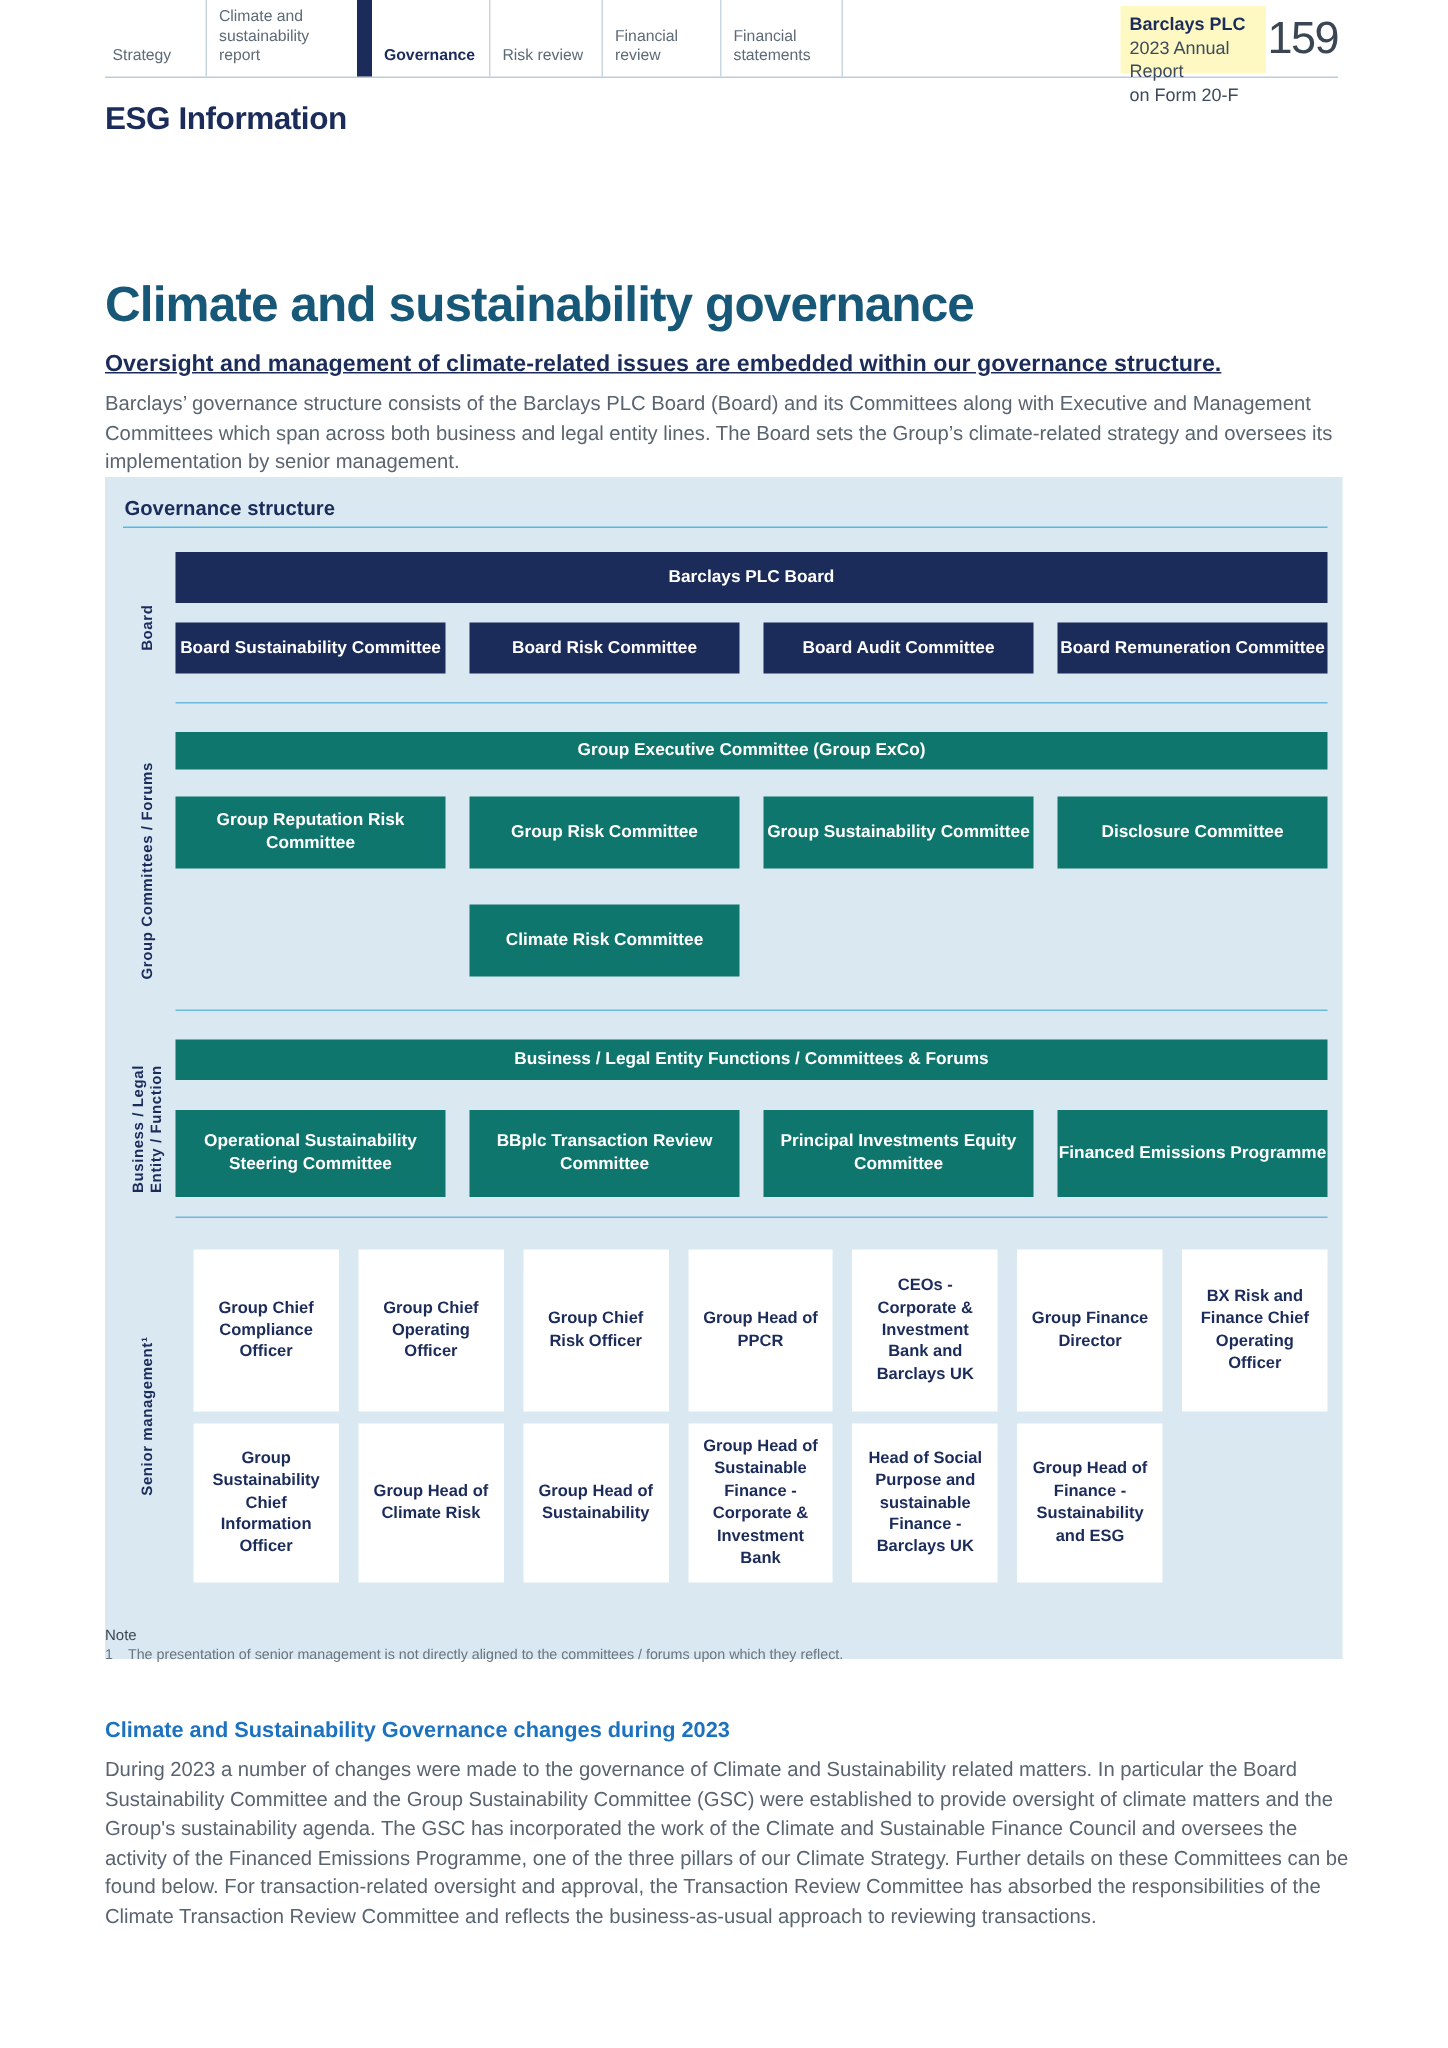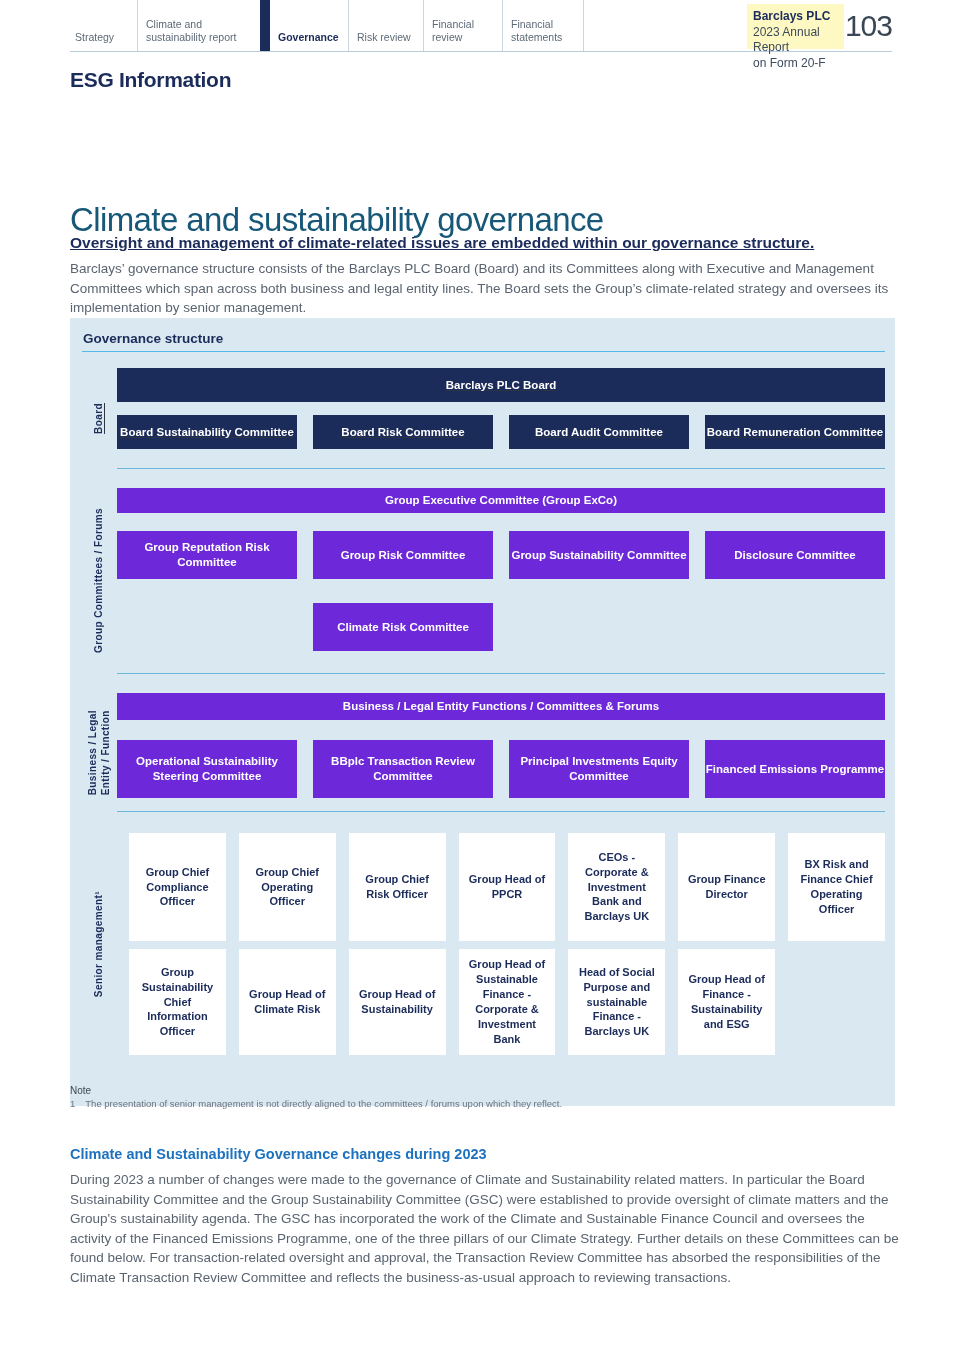--- a/index.html
+++ b/index.html
@@ -15,21 +15,21 @@
 
   
   .topnav {
     position:absolute; left:70px; top:0; width:822px; height:52px;
     border-bottom:1px solid #b9cdd9;
     display:flex; align-items:stretch;
     font-size:10.5px; color:#5d6a77; line-height:1.25;
   }
   .tab { display:flex; align-items:flex-end; padding:4px 8px 7px; border-left:1px solid #c9d6df; }
   .tab-strategy { width:67px; border-left:none; padding-left:5px; }
-  .tab-csr { width:123px;justify-content:flex-end; }
+  .tab-csr { width:101px;justify-content:flex-end; }
   .active-bar { width:10px; background:#1b2b5a; }
   .tab-gov { width:78px; border-left:none; color:#1b2b5a; font-weight:bold; }
   .tab-risk { width:75px; }
   .tab-finrev { width:79px; }
   .tab-finstat { width:82px; border-right:1px solid #c9d6df; }
   .nav-spacer { flex:1; }
   .report-badge {
     width:97px; margin:4px 0 2px; background:#fef9c3; padding:5px 6px;
     font-size:12px; color:#3d4a5c; line-height:1.3; align-self:stretch;
   }
@@ -38,22 +38,22 @@
     width:48px; display:flex; align-items:center; justify-content:flex-end;
     font-size:30px; font-weight:300; color:#3a4654; letter-spacing:-1px;
   }
 
   
   .esg-heading {
     position:absolute; left:70px; top:68px;
     font-size:21px; font-weight:bold; color:#1b2b5a; letter-spacing:-0.3px;
   }
   .main-title {
-    position:absolute; left:70px; top:201px; width:800px;
-    font-size:33px; font-weight:normal; color:#175878; letter-spacing:-0.6px;
+    position:absolute; left:70px; top:184px; width:800px;
+    font-size:33px; font-weight:bold; color:#175878; letter-spacing:-0.6px;
   }
   .standfirst {
     position:absolute; left:70px; top:234px; width:825px;
     font-size:15.5px; font-weight:bold; color:#1b2b5a;text-decoration:underline;
   }
   .intro {
     position:absolute; left:70px; top:259px; width:828px;
     font-size:13.5px; color:#5a6470; line-height:1.45;
   }
 
@@ -71,21 +71,21 @@
   }
   .rail span {
     writing-mode:vertical-rl; transform:rotate(180deg);
     font-size:10px; font-weight:bold; color:#1b2b5a; letter-spacing:0.4px;
     white-space:pre-line; text-align:center; line-height:1.25;
   }
   .sec-content { flex:1; }
 
   .box { display:flex; align-items:center; justify-content:center; text-align:center; }
   .box-navy { background:#1b2b5a; color:#ffffff; font-weight:bold; font-size:11.5px; line-height:1.3; }
-  .box-blue { background:#6d28d9; color:#ffffff; font-weight:bold; font-size:11.5px; line-height:1.3; }
+  .box-blue { background:#0f766e; color:#ffffff; font-weight:bold; font-size:11.5px; line-height:1.3; }
   .box-white { background:#ffffff; color:#1b2b5a; font-weight:bold; font-size:11px; line-height:1.35; padding:8px 5px; }
 
   .row-4 { display:grid; grid-template-columns:repeat(4,1fr); gap:16px;border-radius:10px; }
   .row-7 { display:grid; grid-template-columns:repeat(7,1fr); gap:13px;padding-left:12px; }
 
   .full { width:100%; }
   .h34 { height:34px; }
   .h25 { height:25px; }
   .h27 { height:27px; }
   .h48 { height:48px; }
@@ -137,34 +137,34 @@
     </div>
     <div class="tab tab-finstat">
       <span>Financial statements</span>
     </div>
     <div class="nav-spacer"></div>
     <div class="report-badge">
       <div class="b1">Barclays PLC</div>
       <div>2023 Annual Report</div>
       <div>on Form 20-F</div>
     </div>
-    <div class="page-number">103</div>
+    <div class="page-number">159</div>
   </nav>
 
   <h2 class="esg-heading">ESG Information</h2>
 
   <h1 class="main-title">Climate and sustainability governance</h1>
   <p class="standfirst">Oversight and management of climate-related issues are embedded within our governance structure.</p>
   <p class="intro">Barclays’ governance structure consists of the Barclays PLC Board (Board) and its Committees along with Executive and Management Committees which span across both business and legal entity lines. The Board sets the Group’s climate-related strategy and oversees its implementation by senior management.</p>
 
   <section class="diagram">
     <div class="diagram-title">Governance structure</div>
     <div class="diagram-rule"></div>
 
-    <div class="d-sec" style="margin-top:16px;text-decoration:underline;">
+    <div class="d-sec" style="margin-top:16px;">
       <div class="rail">
         <span>Board</span>
       </div>
       <div class="sec-content">
         <div class="box box-navy full h34">Barclays PLC Board</div>
         <div class="row-4" style="margin-top:13px;">
           <div class="box box-navy h34">Board Sustainability Committee</div>
           <div class="box box-navy h34">Board Risk Committee</div>
           <div class="box box-navy h34">Board Audit Committee</div>
           <div class="box box-navy h34">Board Remuneration Committee</div>

